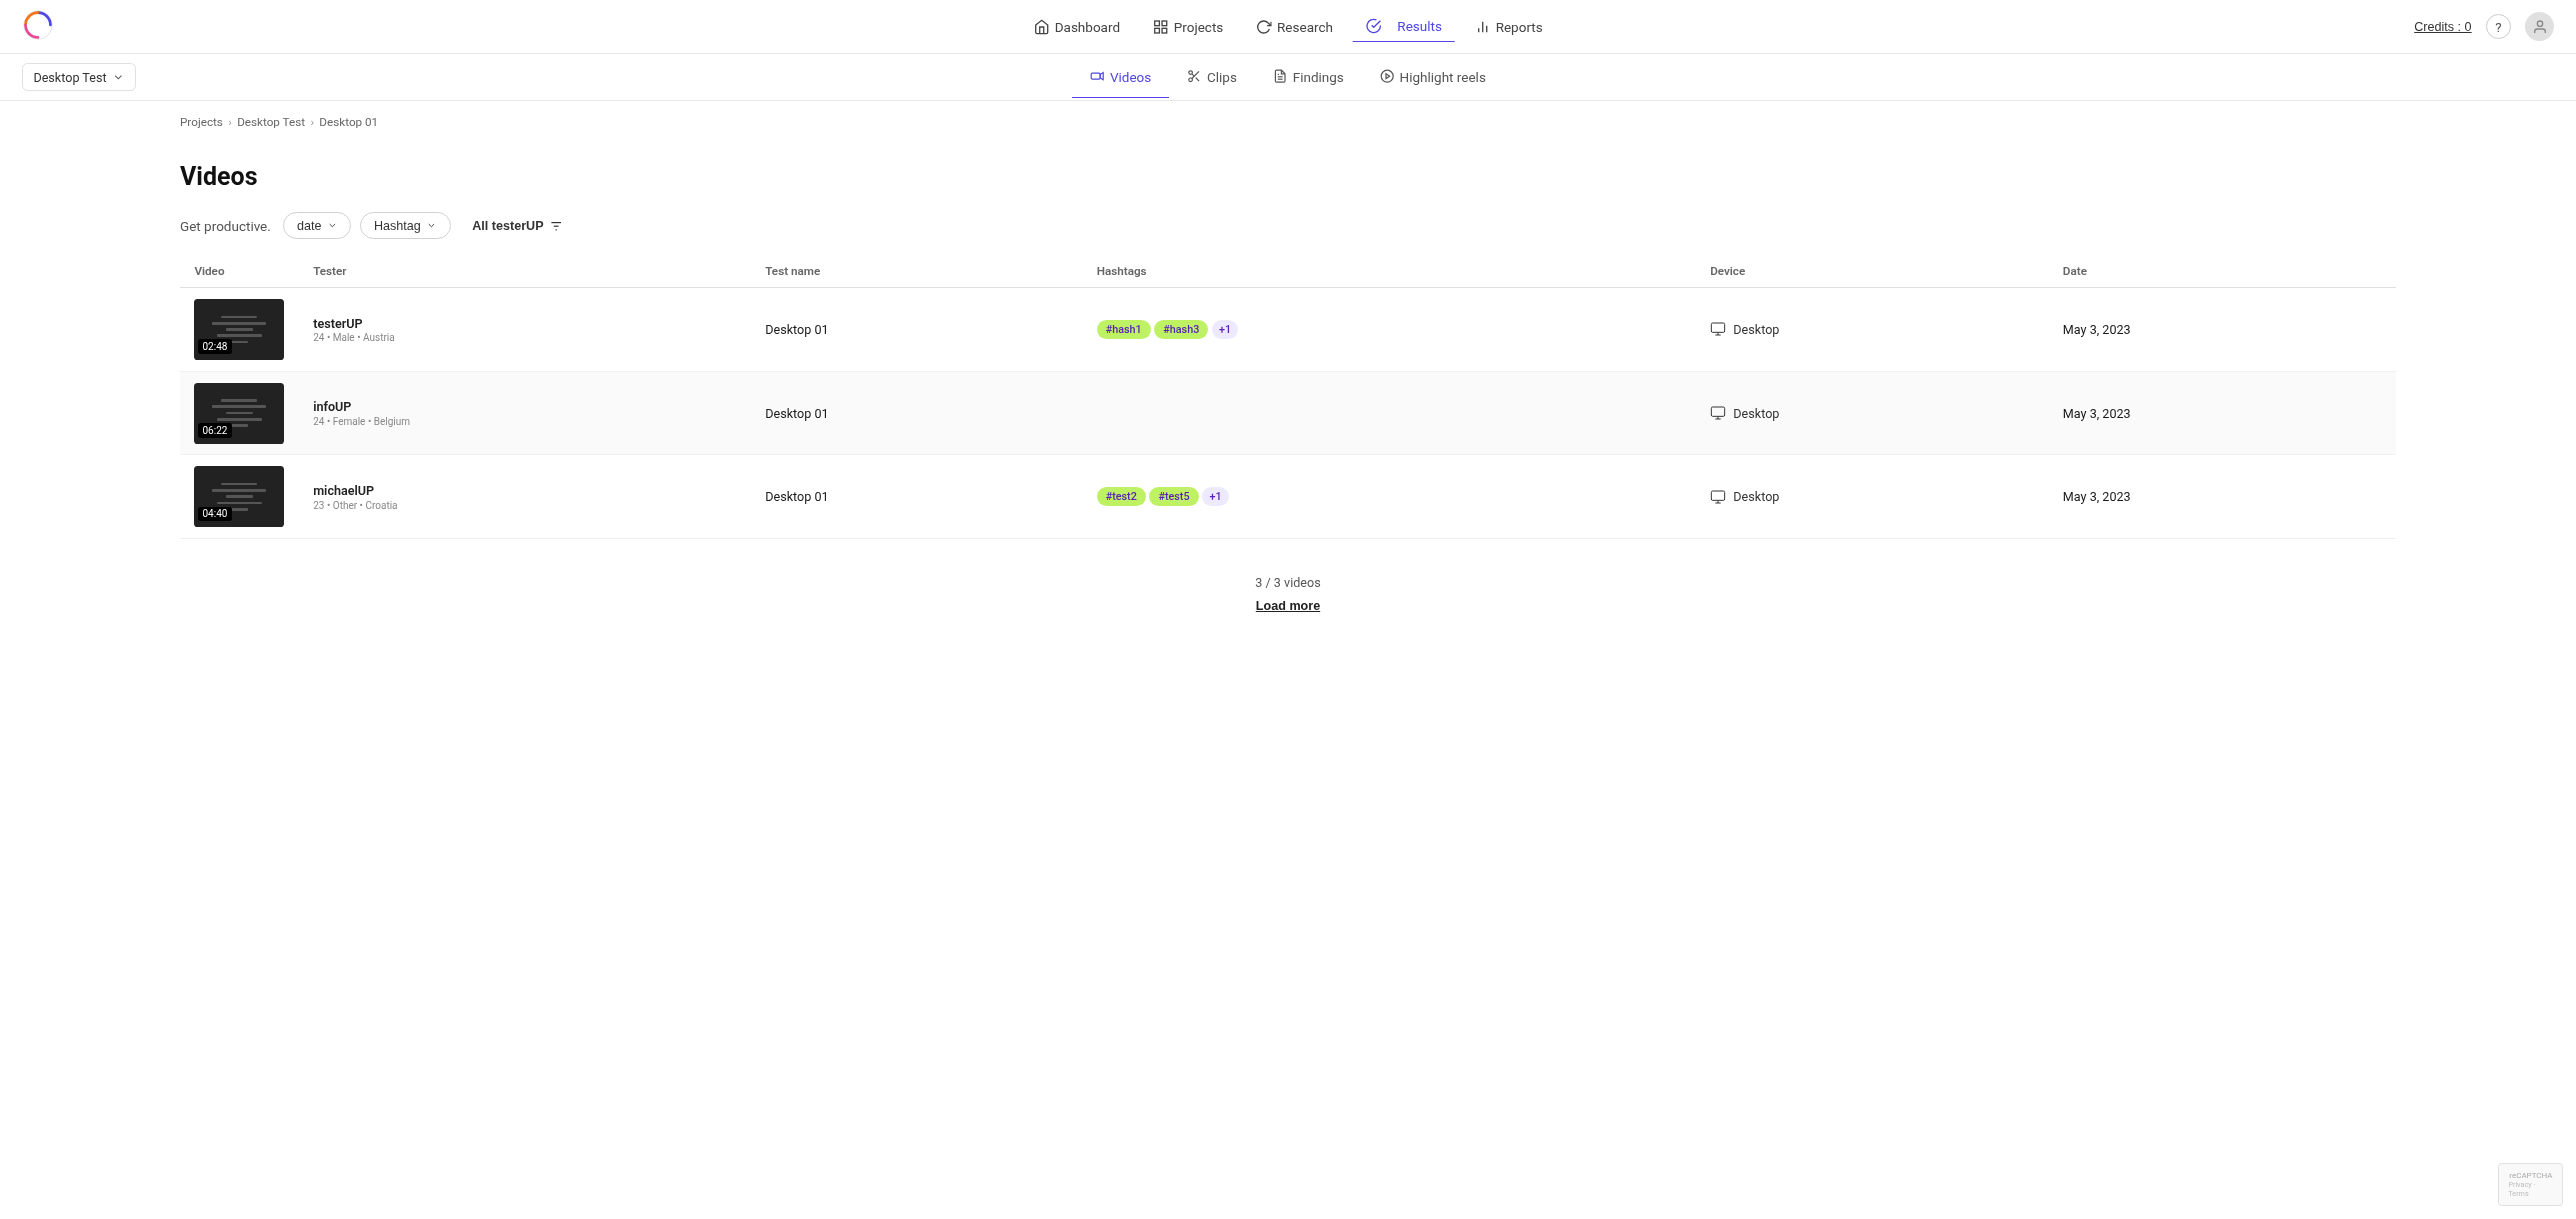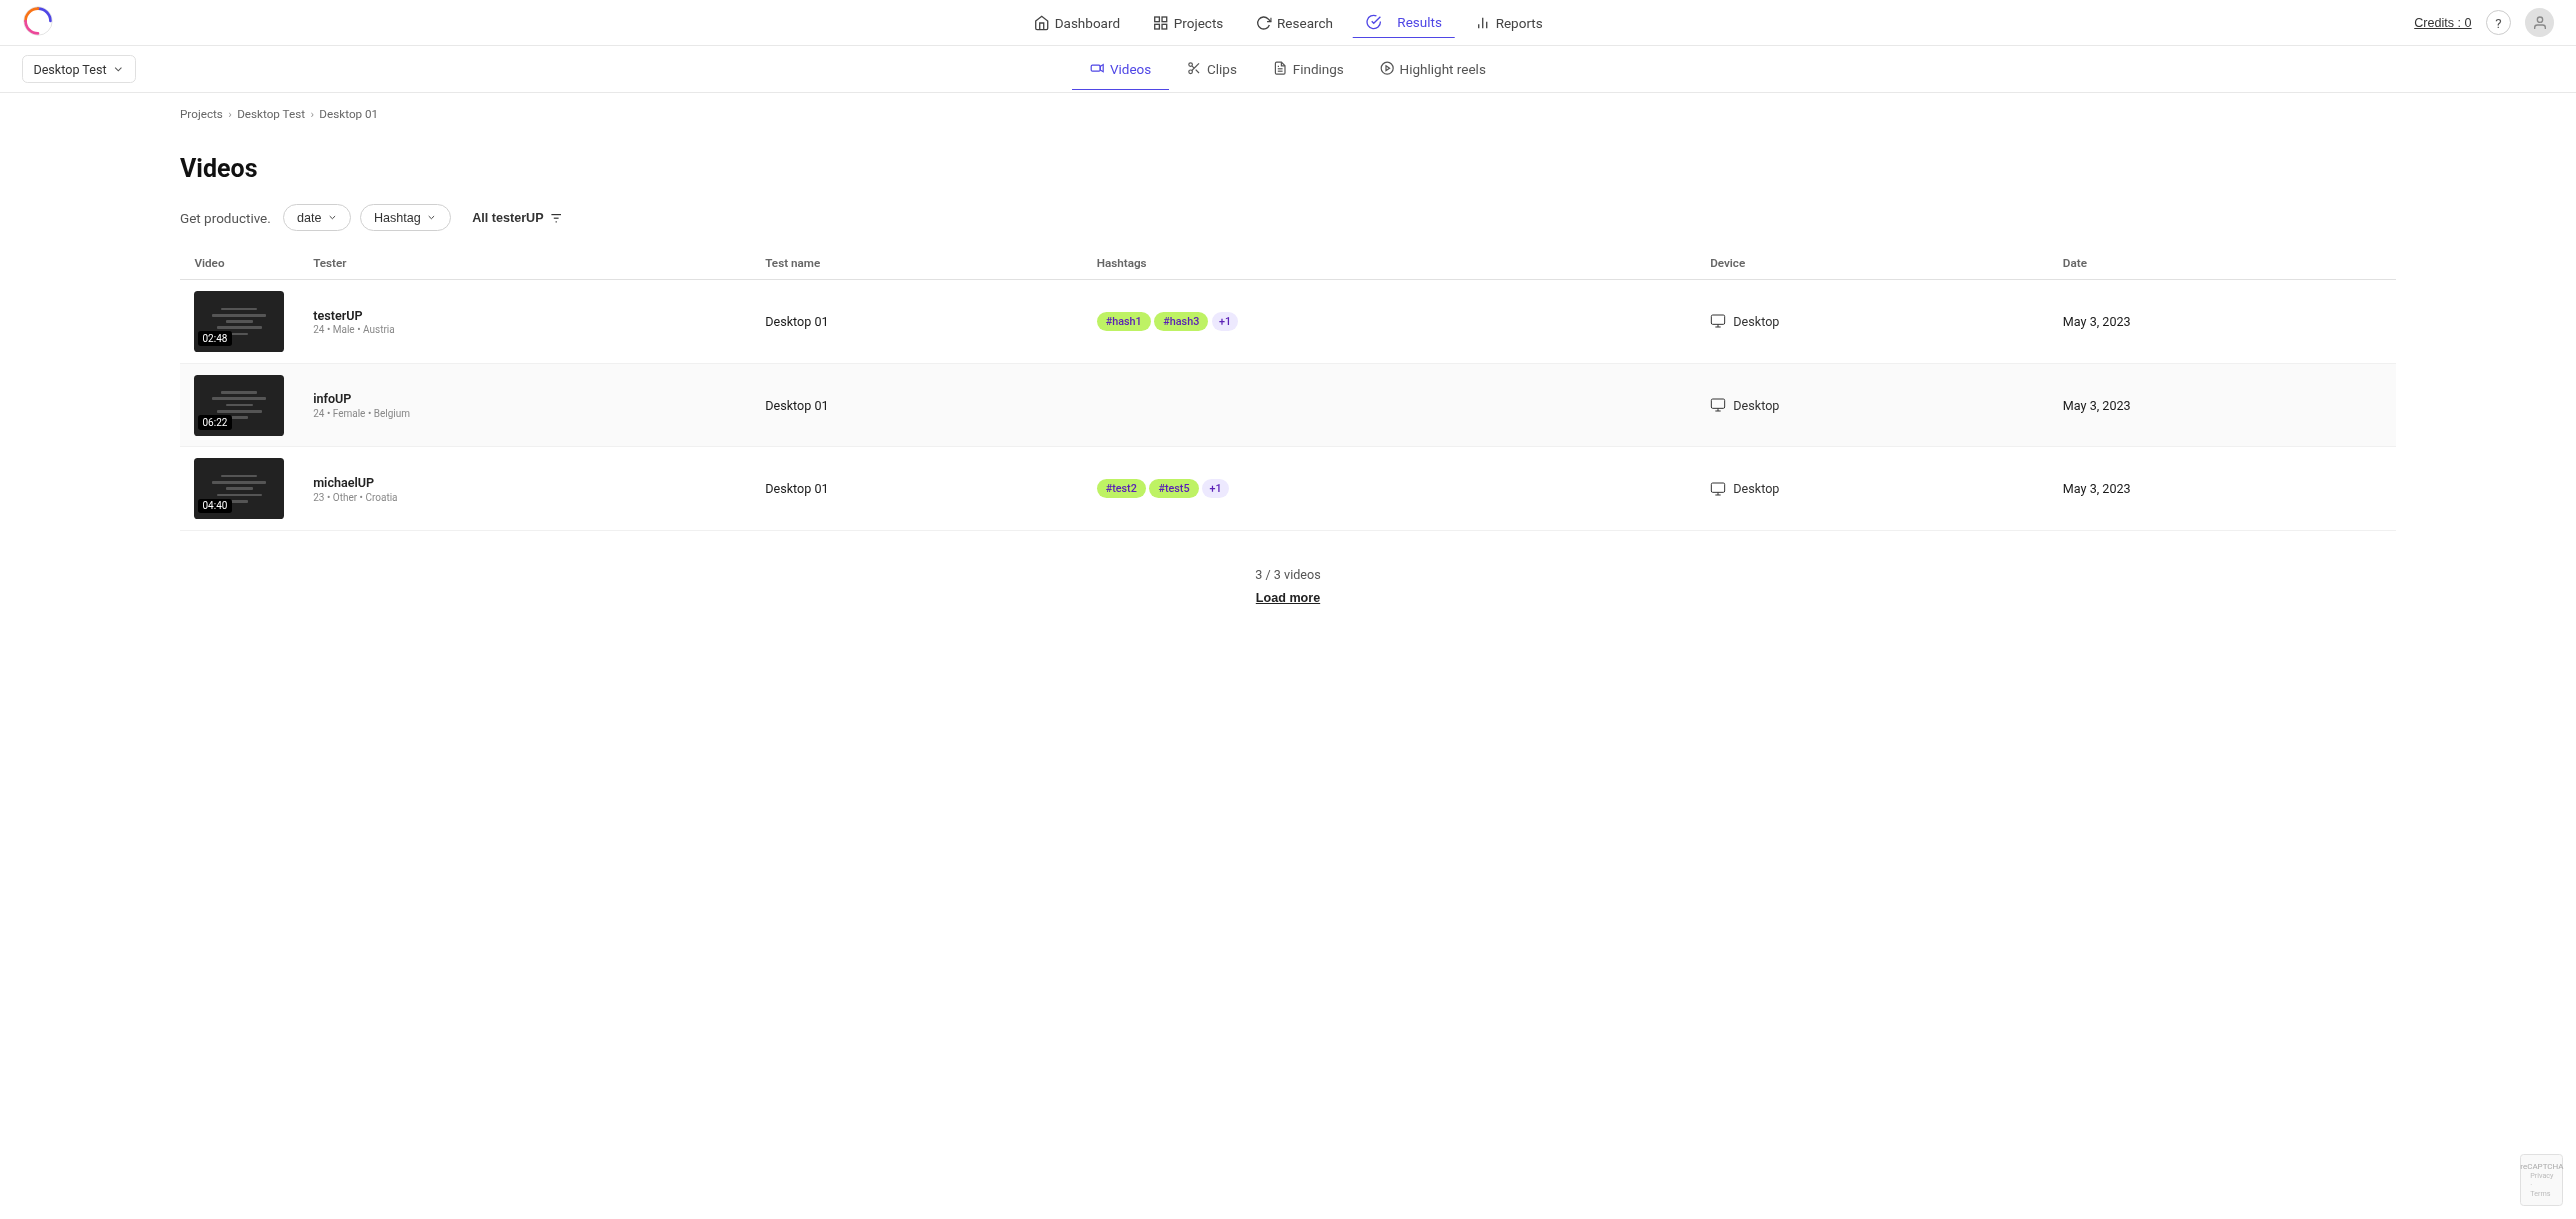--- a/index.html
+++ b/index.html
@@ -1,21 +1,21 @@
 <!DOCTYPE html>
 <html style="font-size:14.4px"><head>
   <meta charset="utf-8">
   <style>
     * { box-sizing: border-box; margin: 0; padding: 0; }
     body { font-family: -apple-system, BlinkMacSystemFont, 'Segoe UI', Roboto, sans-serif; background: #fff; color: #1a1a1a; font-size: 12.6px; }
 
     
     .top-nav {
       display: flex; align-items: center; justify-content: space-between;
-      padding: 0 21.6px; height: 46px; border-bottom: 0.9px solid #e8e8e8;
+      padding: 0 21.6px; height: 54px; border-bottom: 0.9px solid #e8e8e8;
       position: relative;
     }
     .nav-center { display: flex; align-items: center; gap: 7.2px; position: absolute; left: 50%; transform: translateX(-50%); }
     .nav-item {
       display: flex; align-items: center; gap: 5.4px; padding: 7.2px 12.6px;
       cursor: pointer; color: #444; font-size: 13.5px; border-radius: 5.4px;
       text-decoration: none; white-space: nowrap;
     }
     .nav-item.active { color: #4f46e5; border-bottom: 1.8px solid #4f46e5; border-radius: 0; gap: 16px; }
     .nav-right { display: flex; align-items: center; gap: 14.4px; justify-content: space-between; }
@@ -118,21 +118,21 @@
       margin-top: 36px; gap: 9px;
     }
     .videos-count { font-size: 12.6px; color: #555; }
     .load-more { font-size: 12.6px; font-weight: 700; text-decoration: underline; cursor: pointer; color: #222; background: none; border: none; }
 
     
     .recaptcha-badge {
       position: fixed; bottom: 12.6px; right: 12.6px;
       border: 0.9px solid #e0e0e0; border-radius: 3.6px; background: #f9f9f9;
       padding: 7.2px 9px; font-size: 9px; color: #888; display: flex; flex-direction: column; align-items: center;
-      width: 43px;
+      width: 65px;
     }
   </style>
 </head>
 <body>
 
 <nav class="top-nav">
 
   <div>
     <svg width="32" height="32" viewBox="0 0 36 36">
       <circle cx="18" cy="18" r="16" fill="none" stroke="#e0e0e0" stroke-width="1"></circle>

